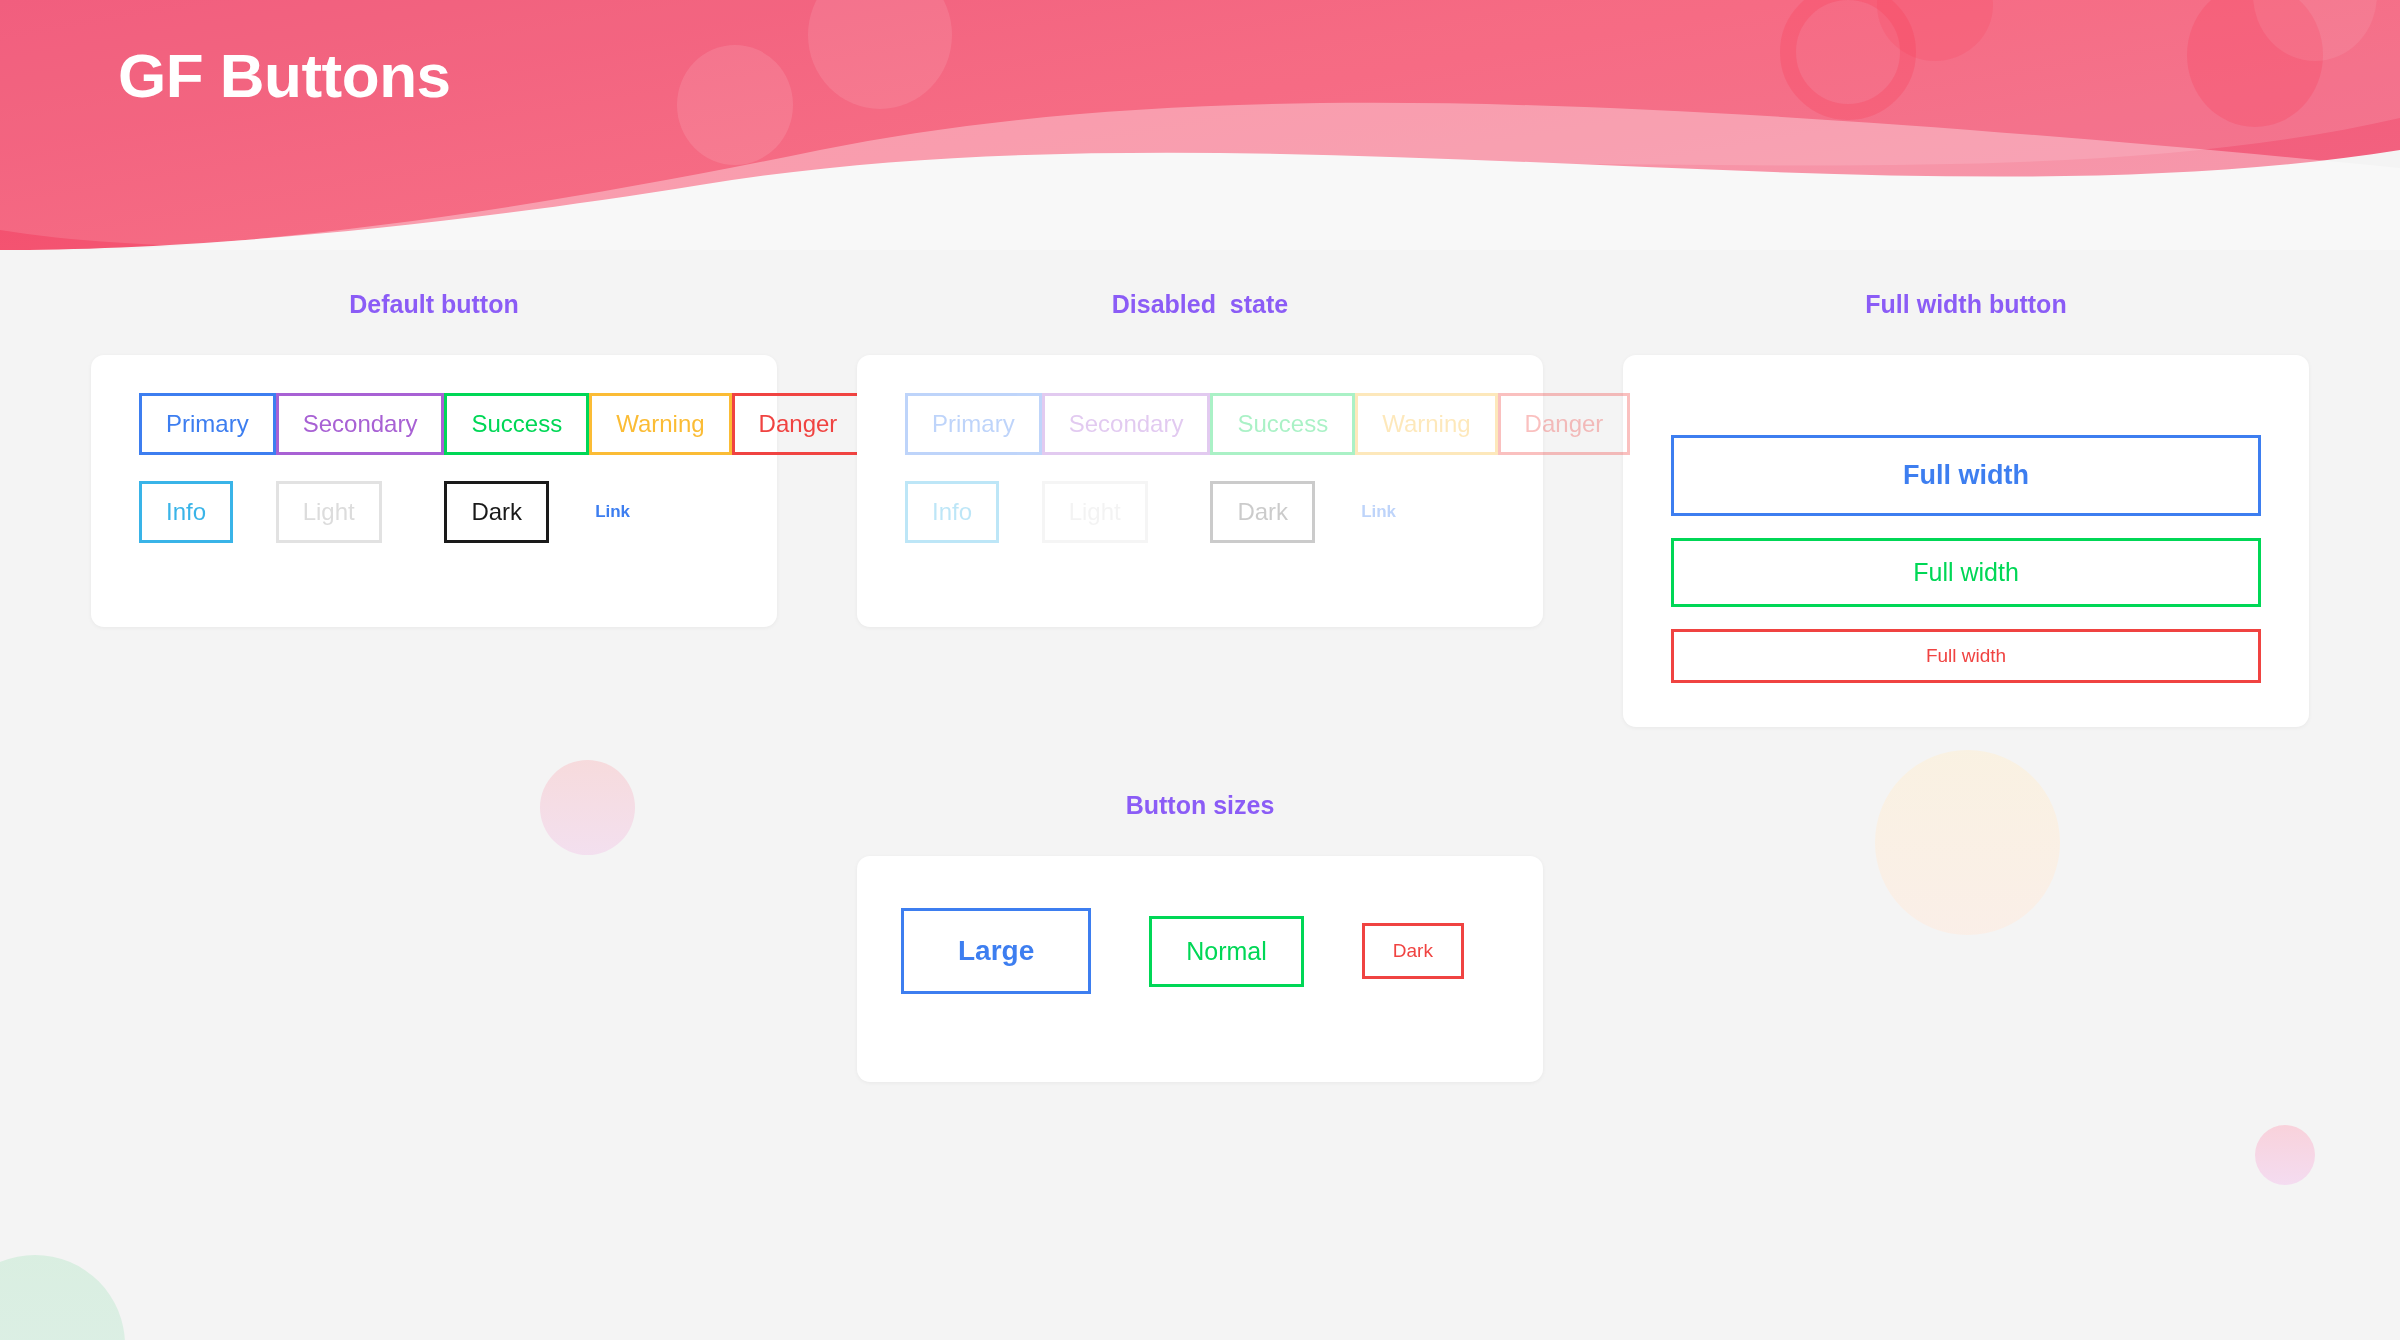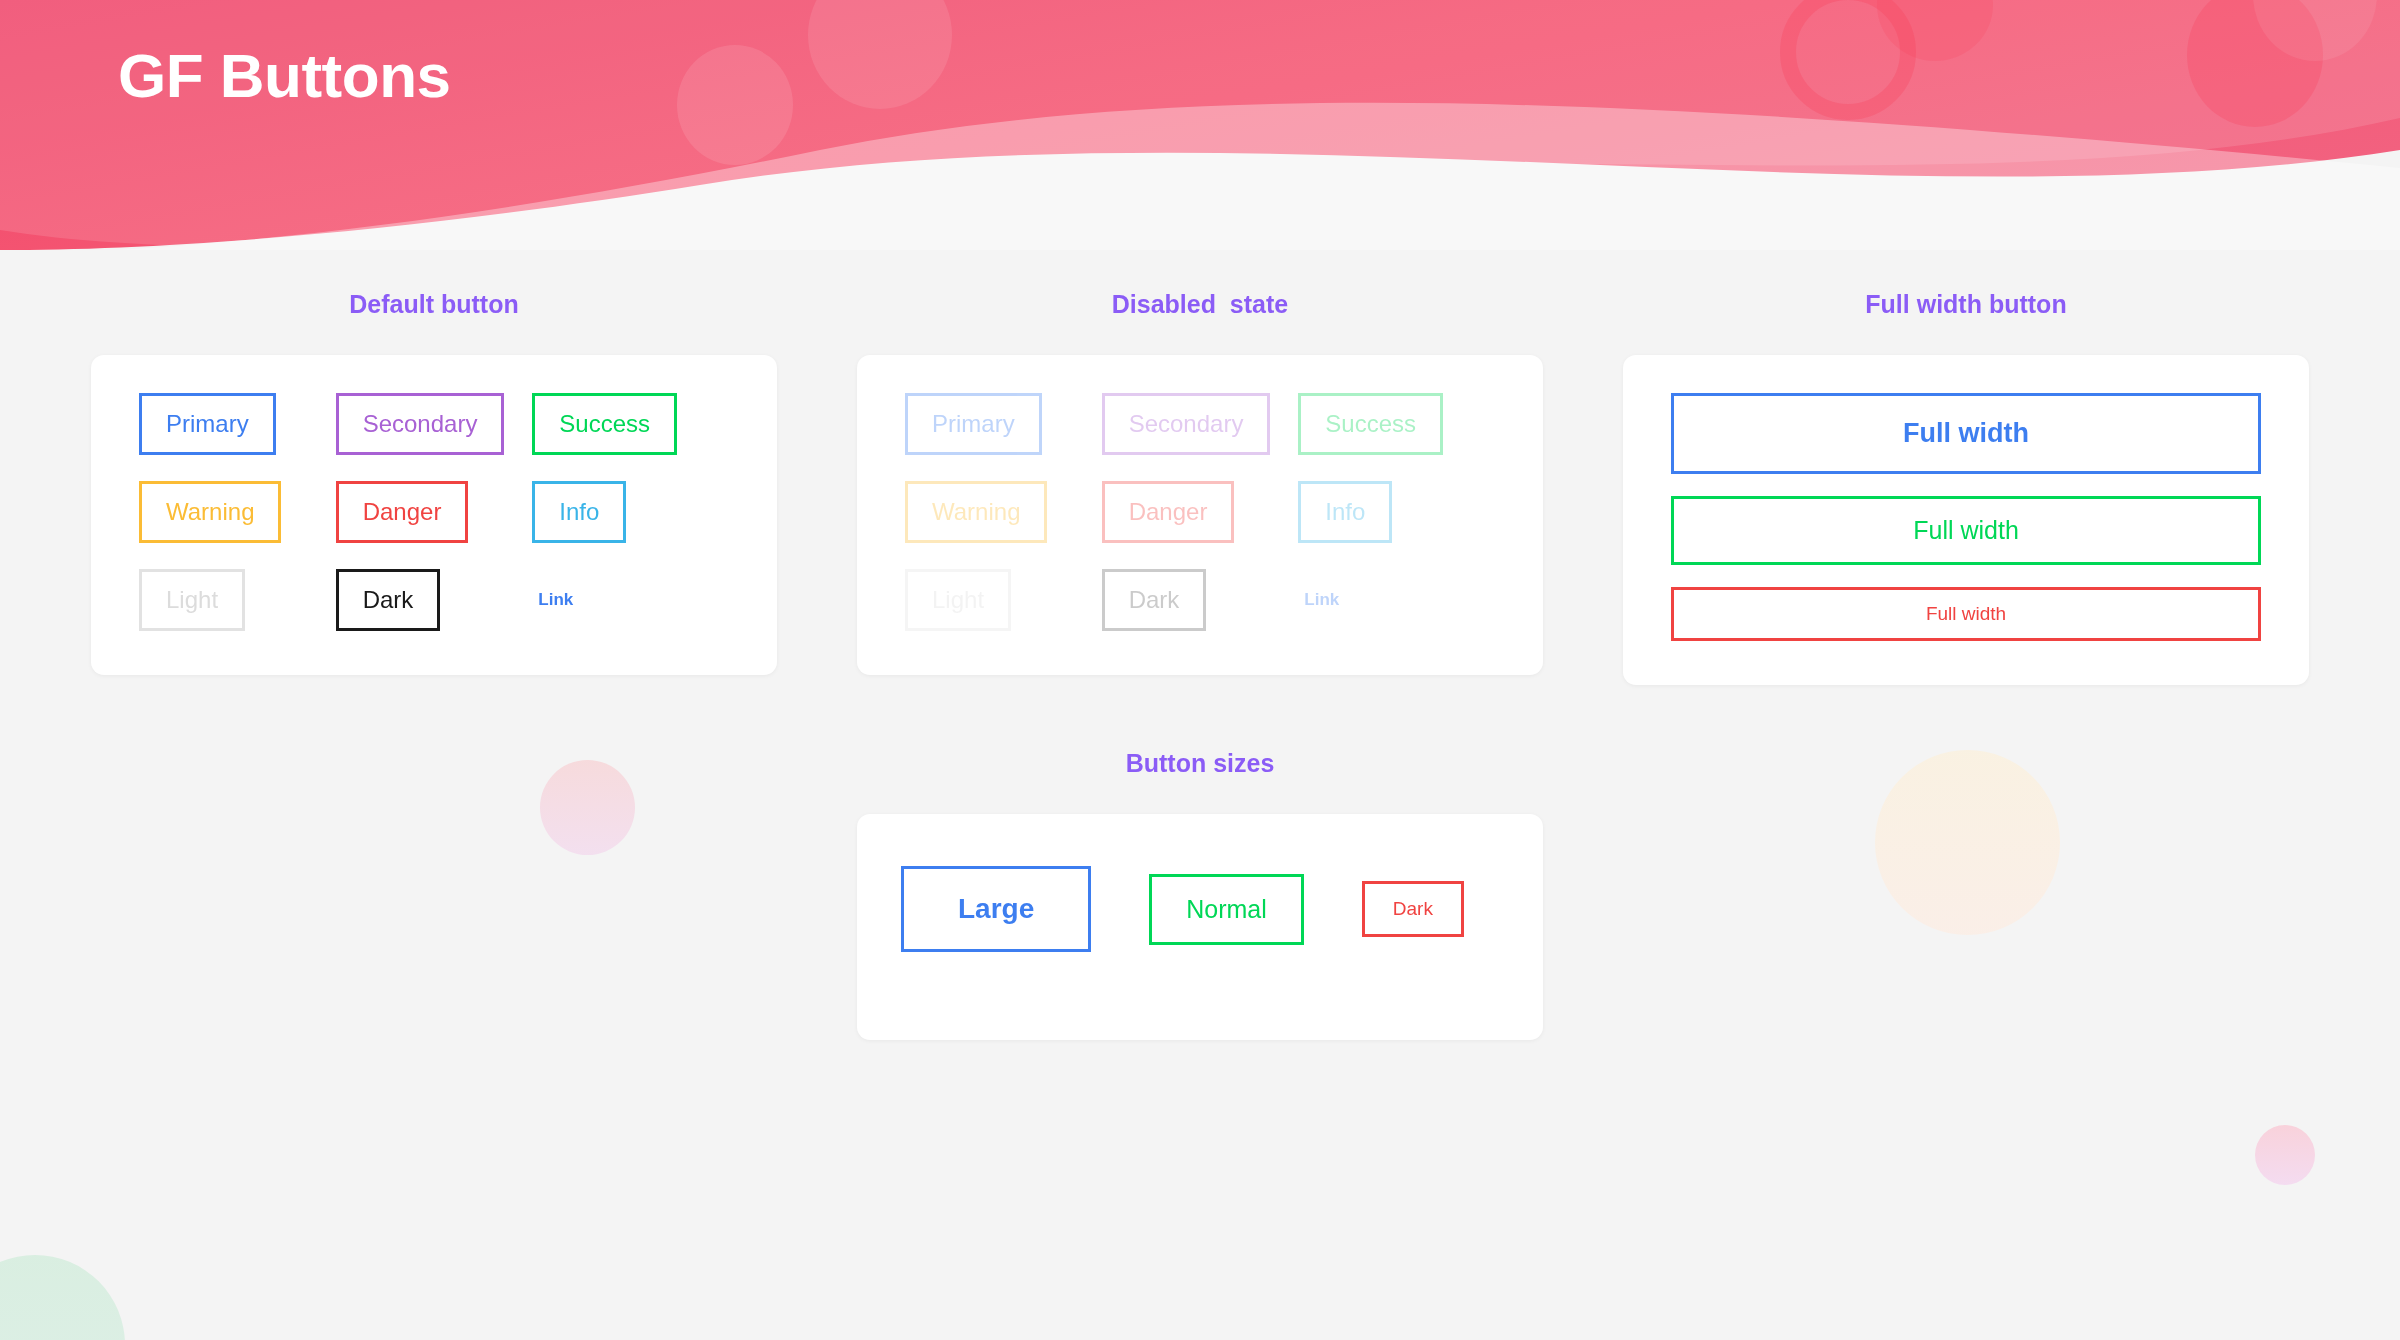--- a/index.html
+++ b/index.html
@@ -84,21 +84,21 @@
     background: #ffffff;
     border-radius: 13px;
     box-shadow: 0 1px 4px rgba(0,0,0,0.05);
     padding: 38px 48px 44px 48px;
     min-height: 272px;
   }
 
   
   .btn-grid {
     display: grid;
-    grid-template-columns: 1fr 1fr 1fr;
+    grid-template-columns: 1fr 1fr 1fr 1fr 1fr;
     row-gap: 26px;
     column-gap: 0px;
     align-items: center;
     justify-items: start;
   }
 
   .btn {
     border-style: solid;
     border-width: 3px;
     background: transparent;
@@ -120,21 +120,21 @@
     padding: 16px 6px;
     cursor: pointer;
   }
 
   
   .disabled-wrap .btn,
   .disabled-wrap .btn-link { opacity: .33; cursor: default; }
   .disabled-wrap .btn.v-dark { opacity: .45; }
 
   
-  .fw-stack { display: flex; flex-direction: column; gap: 22px; }
+  .fw-stack { display: flex; flex-direction: column; gap: 22px; margin-top: 42px; }
   .btn-fw {
     width: 100%;
     border-style: solid;
     border-width: 3px;
     background: transparent;
     border-radius: 0;
     font-family: "Liberation Sans", sans-serif;
     text-align: center;
     cursor: pointer;
     display: block;

